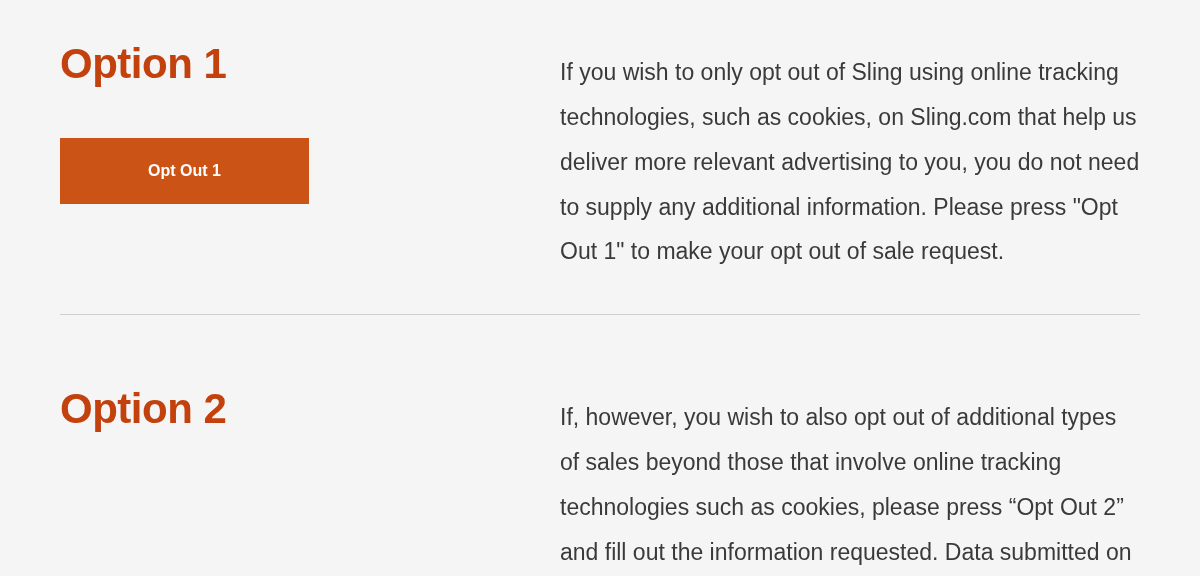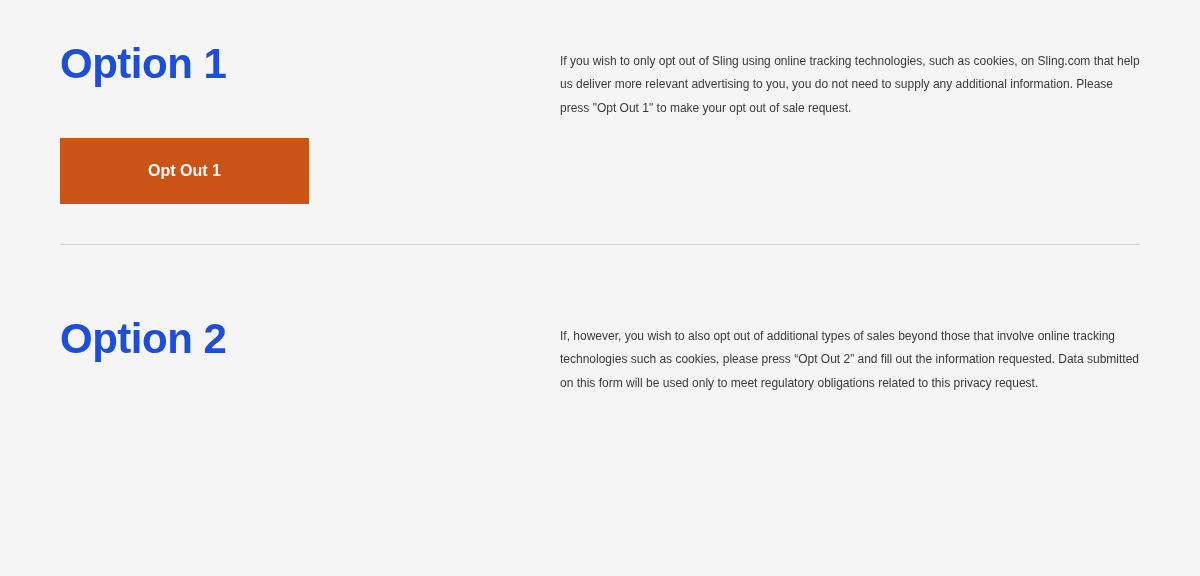--- a/index.html
+++ b/index.html
@@ -26,38 +26,38 @@
       flex: 0 0 460px;
       padding-top: 0;
     }
     .option-right {
       flex: 1;
       padding-top: 10px;
     }
     .option-title {
       font-size: 42px;
       font-weight: 700;
-      color: #1d4ed8;
+      color: #c2410c;
       margin-bottom: 50px;
       letter-spacing: -0.5px;
     }
     .opt-button {
       display: inline-block;
       background-color: #cc5316;
       color: #ffffff;
       font-size: 16px;
       font-weight: 600;
       padding: 24px 88px;
       border: none;
       cursor: pointer;
       text-align: center;
       min-width: 210px;
     }
     .description {
-      font-size: 12px;
+      font-size: 23px;
       line-height: 1.95;
       color: #3a3a3a;
       font-weight: 400;
     }
     .divider {
       border: none;
       border-top: 1px solid #cfcfcf;
       margin: 10px 0 60px 0;
     }
     .section-2 {

